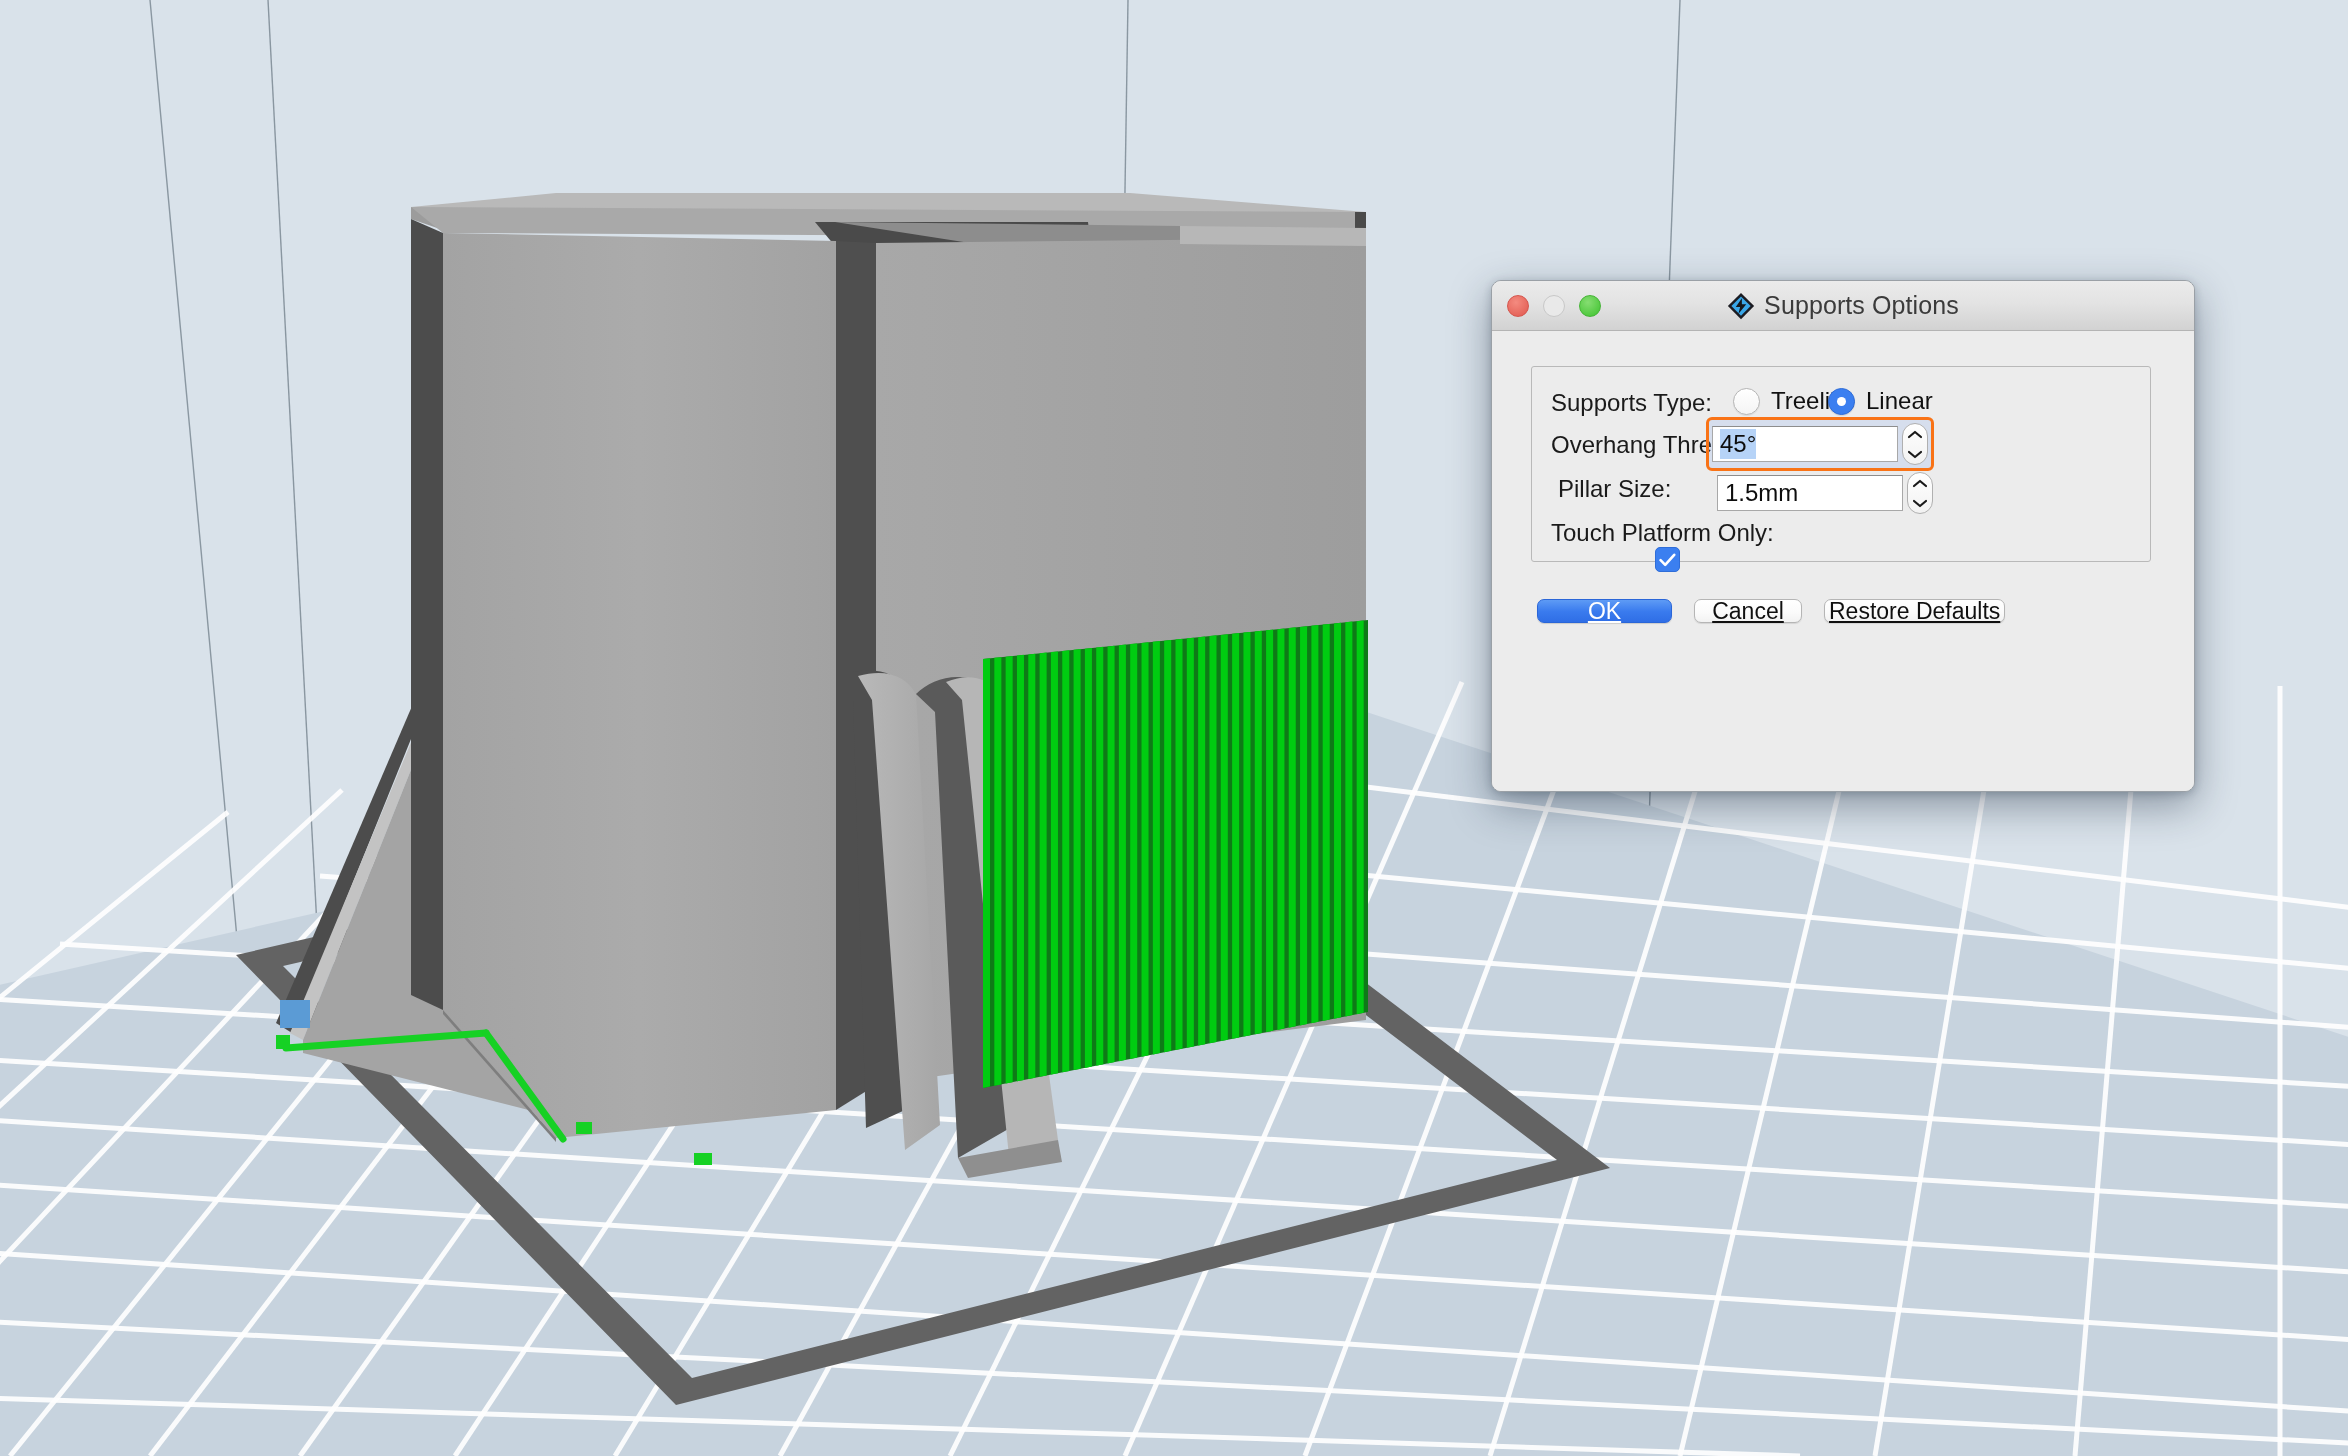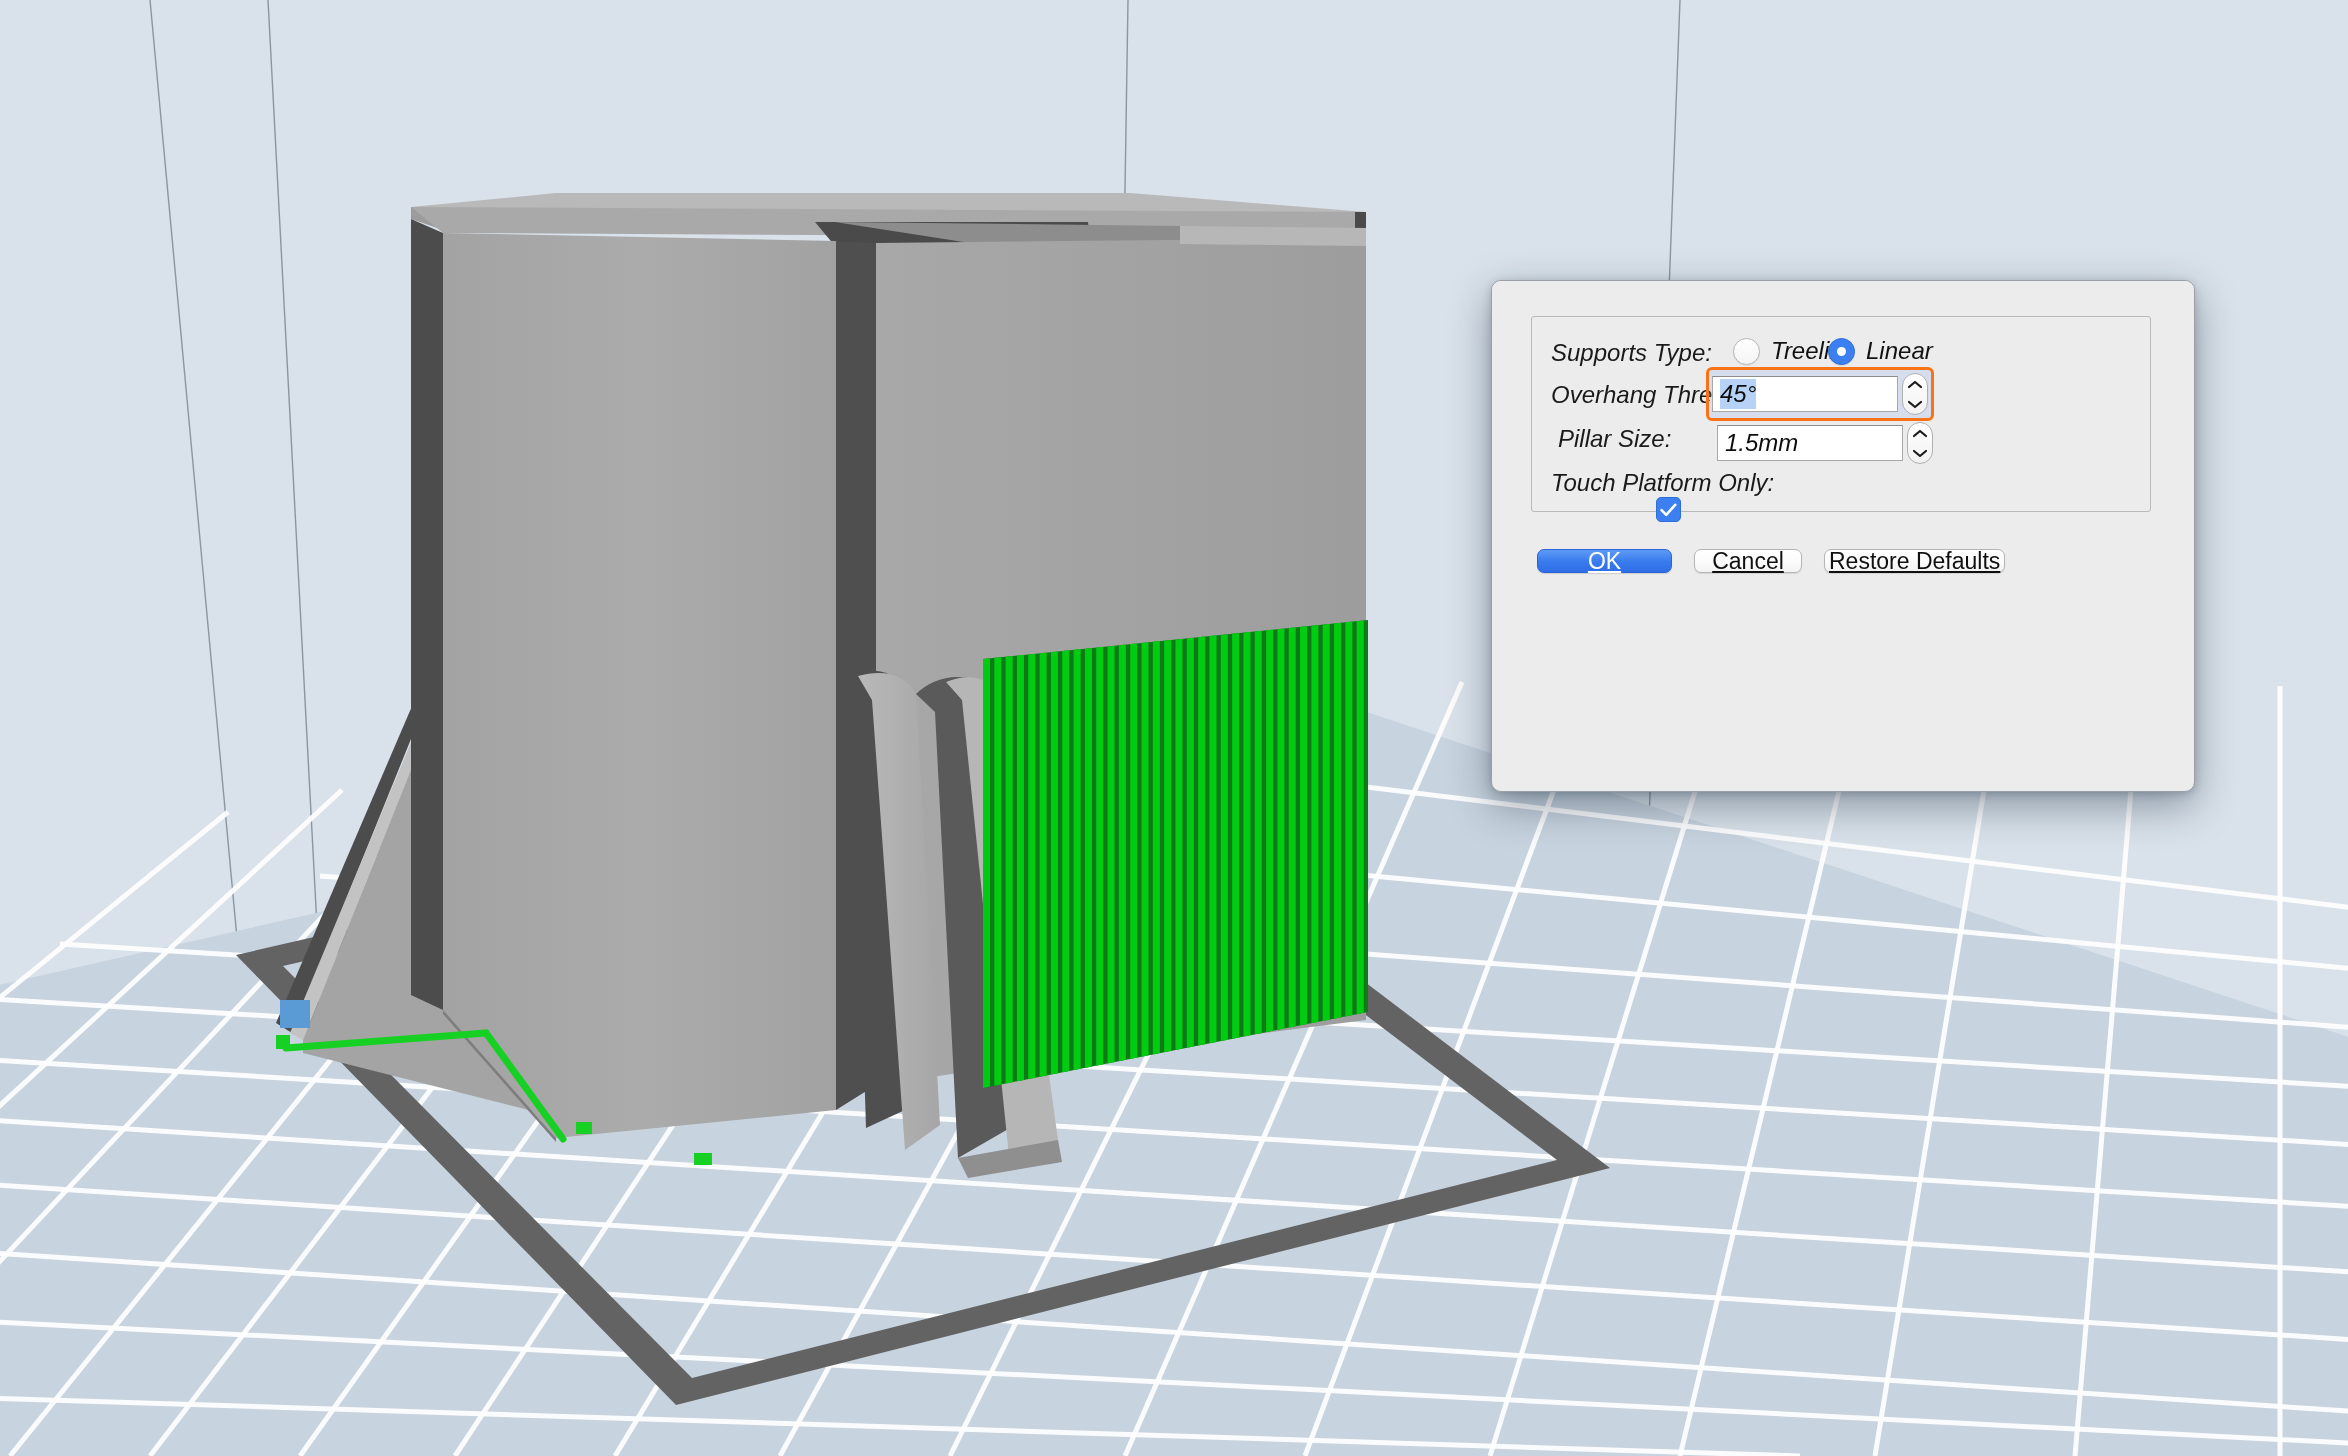--- a/index.html
+++ b/index.html
@@ -80,21 +80,20 @@
 
   .groupbox {
     position: absolute;
     left: 39px;
     top: 35px;
     width: 618px;
     height: 194px;
     border: 1px solid #b9b9b9;
     border-radius: 3px;
     background: #ececec;
-    font-style: italic;
   }
 
   .row { position: absolute; display: flex; align-items: center; }
   .field-label {
     font-size: 24px;
     color: #1a1a1a;
     white-space: nowrap;
   }
 
   .row-type     { left: 19px; top: 22px; }
@@ -400,20 +399,35 @@
         <rect x="576" y="1122" width="16" height="12"></rect>
         <rect x="694" y="1153" width="18" height="12"></rect>
       </g>
 
       <rect x="280" y="1000" width="30" height="28" fill="#5b9bd5"></rect>
     </svg>
   </div>
 
   <div id="dialog">
 
+    <div class="titlebar">
+      <div class="traffic">
+        <div class="light close"></div>
+        <div class="light min"></div>
+        <div class="light zoom"></div>
+      </div>
+      <div class="title-wrap">
+        <svg class="app-icon" viewBox="0 0 32 32">
+          <polygon points="16,1 31,16 16,31 1,16" fill="#1c1c22"></polygon>
+          <polygon points="16,5 27,16 16,27 5,16" fill="#3aa7e8"></polygon>
+          <polygon points="17,7 10,17 15,17 13,25 22,14 17,14" fill="#15181c"></polygon>
+        </svg>
+        <span class="title-text">Supports Options</span>
+      </div>
+    </div>
 
     <div class="dialog-body">
 
       <div class="groupbox">
 
         <div class="row row-type">
           <span class="field-label">Supports Type:</span>
         </div>
         <div class="radio-opt radio-treelike">
           <span class="radio off"></span>

